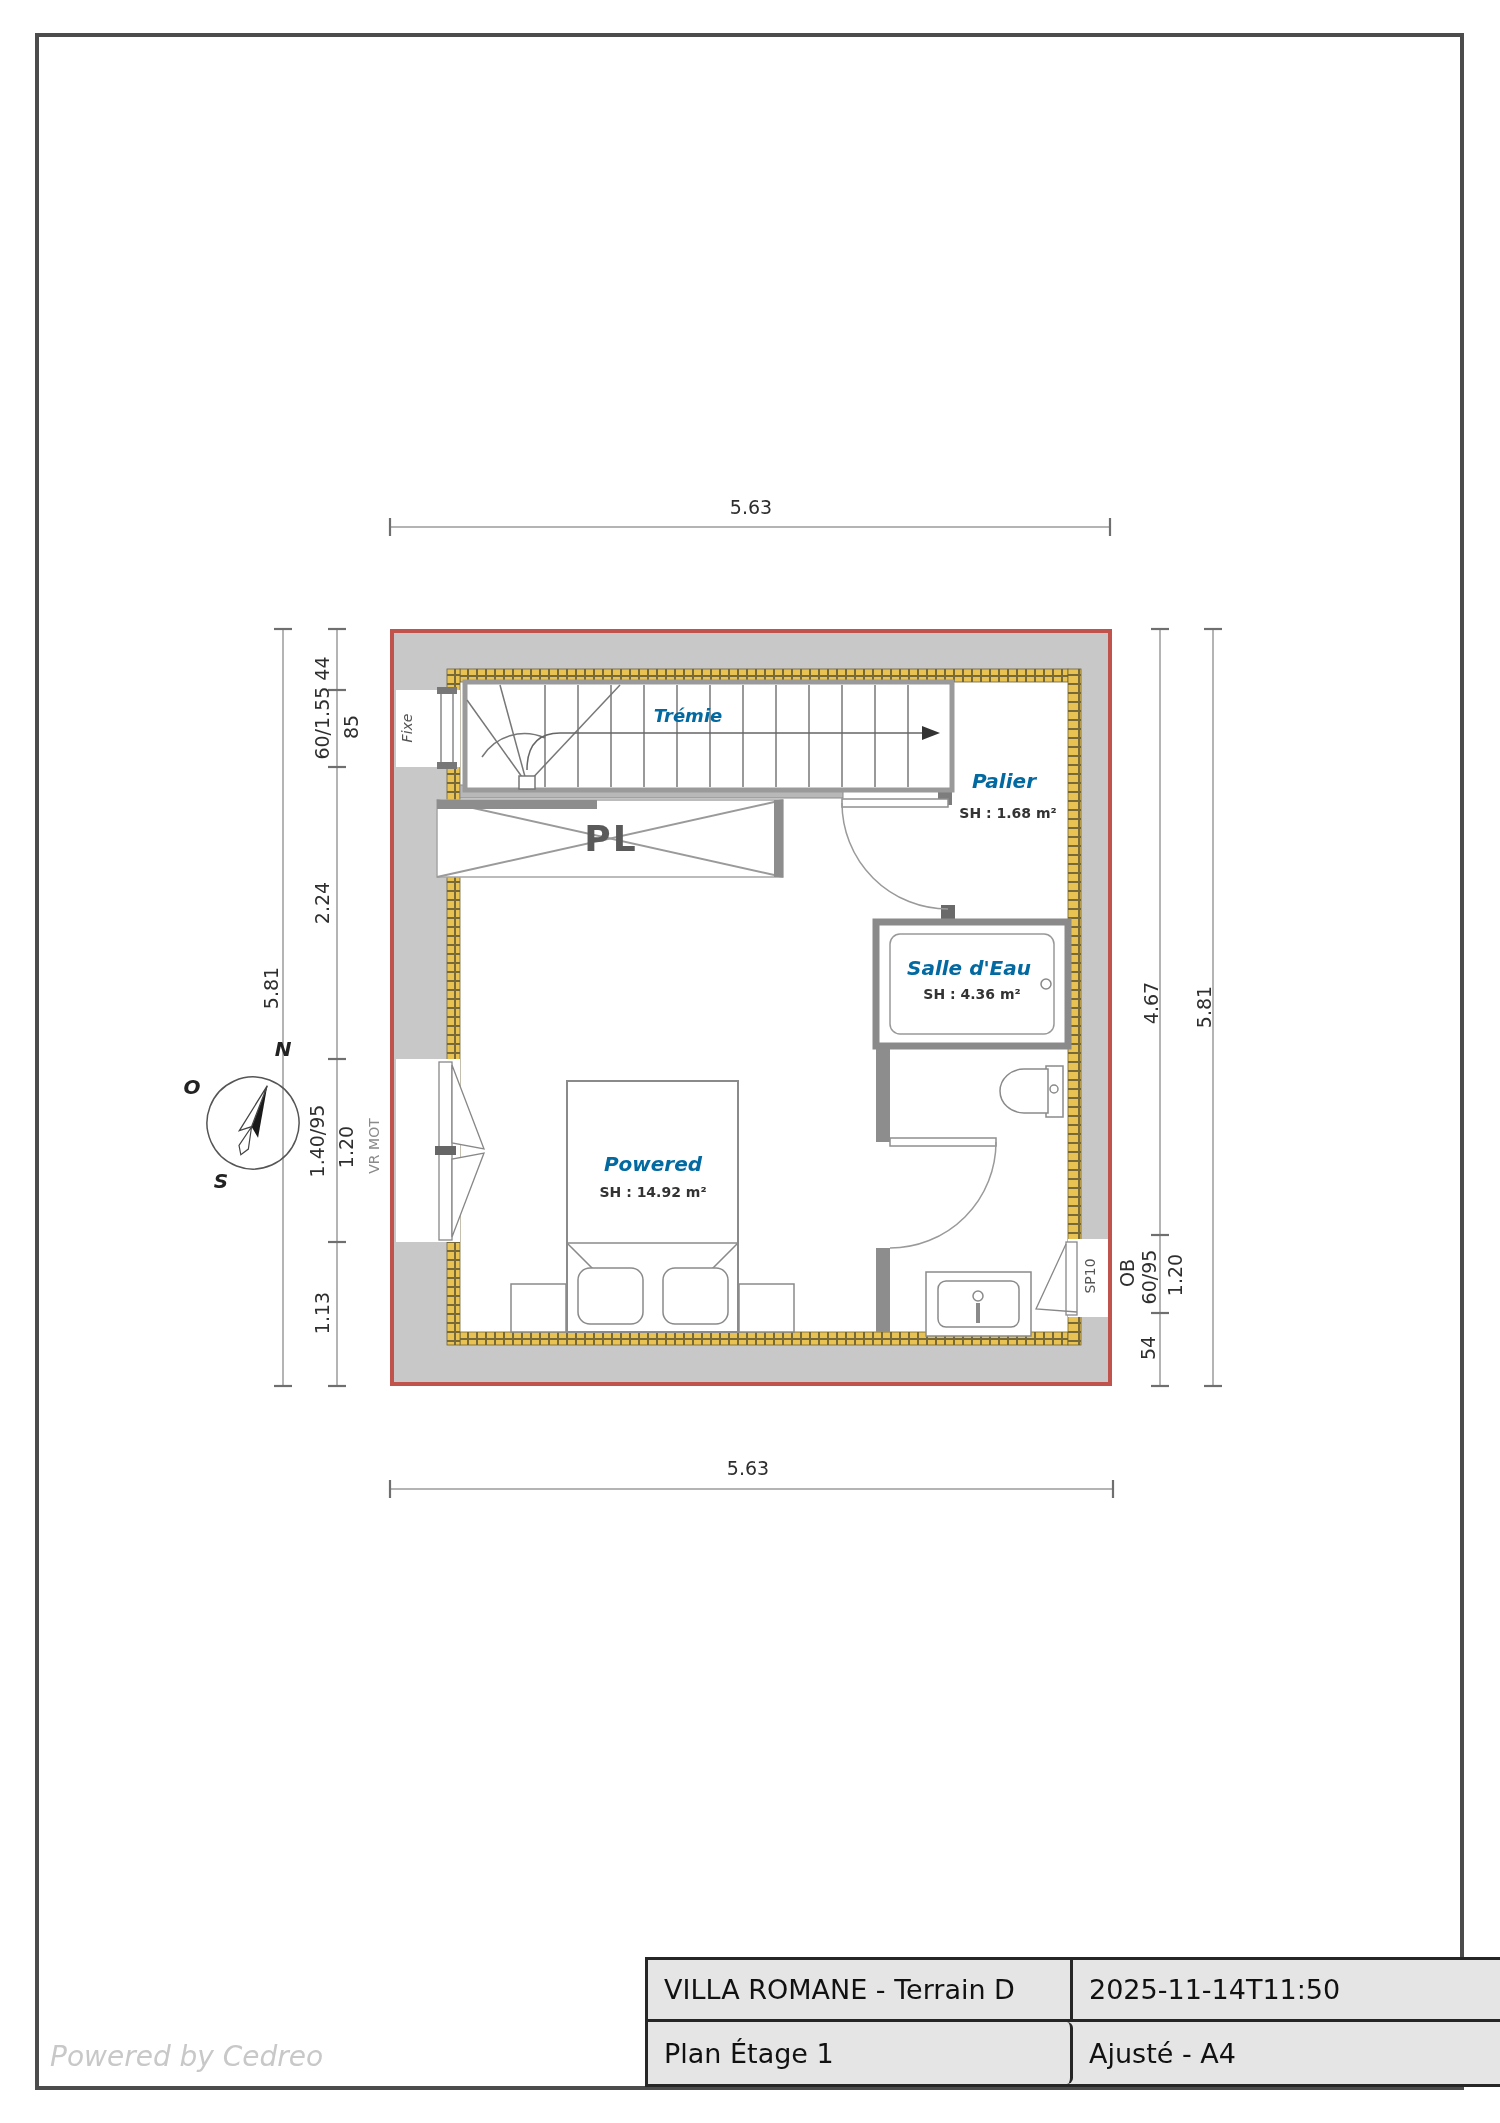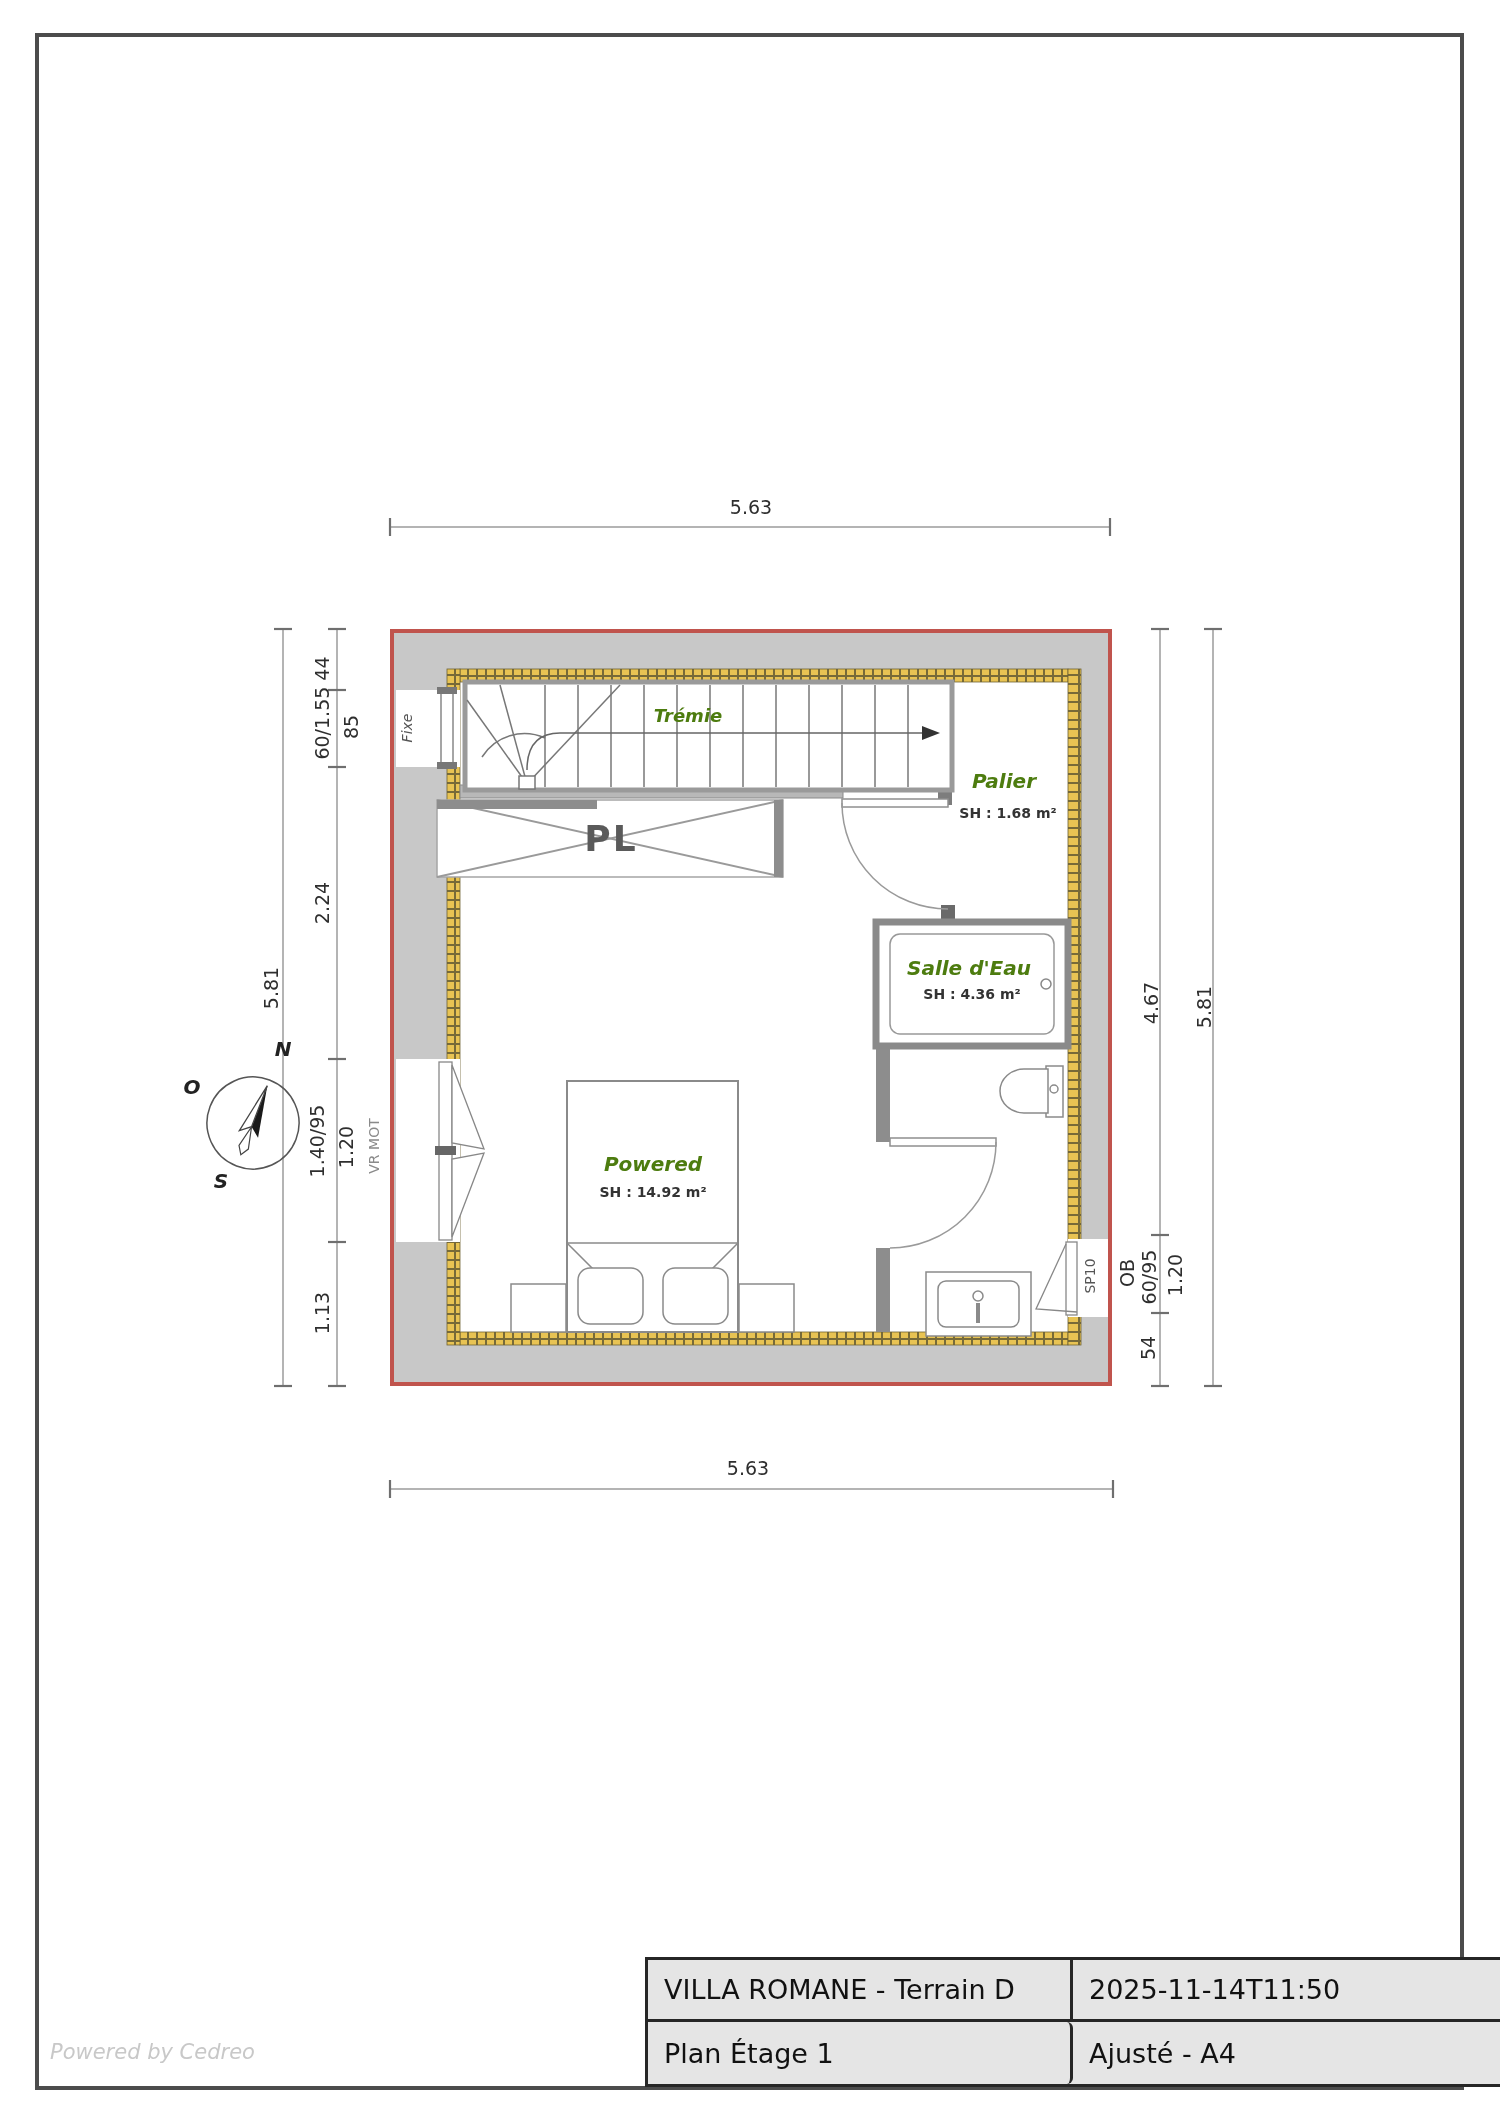--- a/index.html
+++ b/index.html
@@ -4,27 +4,27 @@
 <style>
   html,body{margin:0;padding:0;background:#ffffff;}
   .page{position:relative;width:1500px;height:2123px;background:#ffffff;overflow:hidden;
         font-family:"DejaVu Sans", sans-serif;}
   .frame{position:absolute;left:35px;top:33px;width:1429px;height:2057px;
          border:4px solid #4c4c4c;box-sizing:border-box;}
   svg.plan{position:absolute;left:0;top:0;}
   .lbl{position:absolute;transform:translate(-50%,-50%);white-space:nowrap;
        color:#2e2e2e;font-size:19px;line-height:1;}
   .rot{transform:translate(-50%,-50%) rotate(-90deg);}
-  .room-name{font-weight:bold;font-style:italic;font-size:20px;color:#4d7c0f;}
+  .room-name{font-weight:bold;font-style:italic;font-size:20px;color:#0369a1;}
   .room-area{font-size:14px;color:#333;font-weight:bold;}
   .small-lab{font-size:14px;color:#555;}
   .gray-lab{font-size:14px;color:#8a8a8a;}
   .pl-lab{font-size:36px;font-weight:600;color:#5a5a5a;letter-spacing:2px;}
   .compass-letter{font-weight:bold;font-style:italic;font-size:20px;color:#222;}
-  .watermark{position:absolute;left:50px;top:2040px;font-style:italic;font-size:21px;color:#c8c8c8;}
+  .watermark{position:absolute;left:50px;top:2040px;font-style:italic;font-size:28px;color:#c8c8c8;}
   .titleblock{position:absolute;left:645px;top:1957px;width:885px;height:130px;
               box-sizing:border-box;border:3px solid #262626;background:#e5e5e5;
               display:grid;grid-template-columns:425px 1fr;grid-template-rows:1fr 1fr;}
   .titleblock .cell{box-sizing:border-box;display:flex;align-items:center;
                     padding-left:16px;font-size:27px;color:#111;}
   .titleblock .c-tl{border-right:3px solid #262626;border-bottom:3px solid #262626;}
   .titleblock .c-tr{border-bottom:3px solid #262626;}
   .titleblock .c-bl{border-right:3px solid #262626;border-radius:6px;}
 </style>
 </head>

